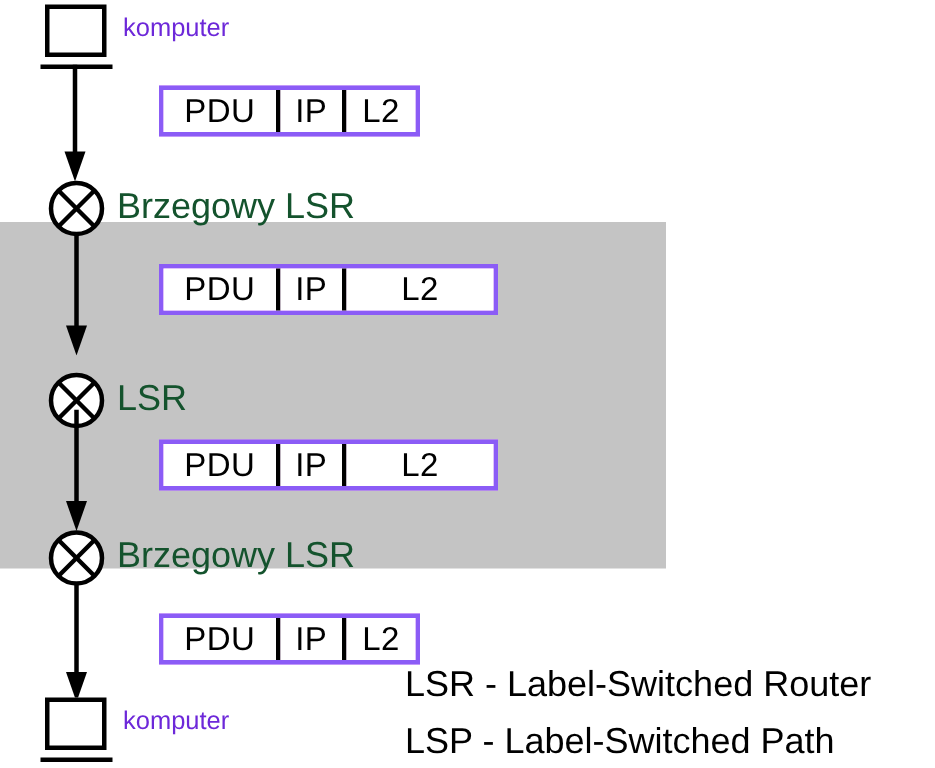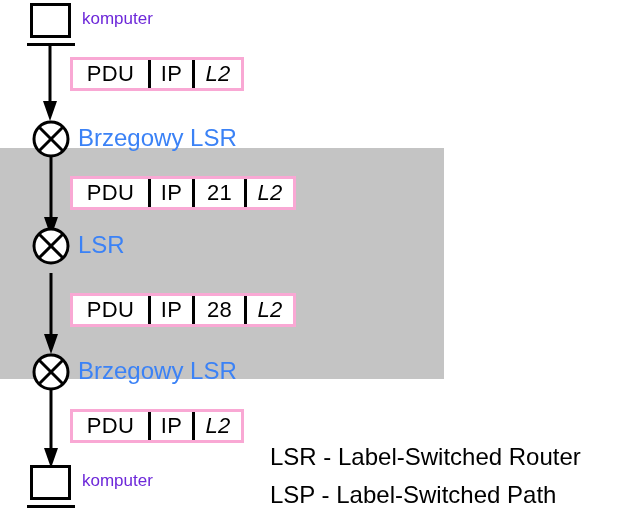--- a/index.html
+++ b/index.html
@@ -40,49 +40,49 @@
     white-space: nowrap;
     color: #6d28d9;
   }
   
   .router {
     position: absolute;
   }
   .router .label {
     position: absolute;
     white-space: nowrap;
-    color: #3b82f6;
+    color: #14532d;
     left: 46px;
   }
   
   .arrow {
     position: absolute;
   }
   
   .frame {
     position: absolute;
     display: flex;
-    border: 3px solid #f9a8d4;
+    border: 3px solid #8b5cf6;
     background: #f0abfc;
     box-sizing: border-box;
+    margin-left: 36px;
   }
   .frame .cell {
     display: flex;
     align-items: center;
     justify-content: center;
     border-right: 3px solid #000;
     box-sizing: border-box;
     color: #000;
     background: #fff;
     font-size: 22px;
     letter-spacing: 0.3px;
   }
   .frame .cell:last-child {
     border-right: none;
-    font-style: italic;
   }
   
   .cloud-label {
     position: absolute;
     font-style: italic;
     font-size: 23px;
     color: #000;
     white-space: nowrap;
   }
   .legend-line {
@@ -130,45 +130,43 @@
   <div class="arrow" style="left:37px; top:157px; width:28px; height:80px;">
     <svg width="28" height="80" viewBox="0 0 28 80">
       <line x1="14" y1="0" x2="14" y2="68" stroke="#000" stroke-width="3"></line>
       <polygon points="14,80 7,60 21,60" fill="#000"></polygon>
     </svg>
   </div>
 
   <div class="frame" style="left:70px; top:176px; width:226px; height:34px;">
     <div class="cell" style="width:78px;">PDU</div>
     <div class="cell" style="width:44px;">IP</div>
-    <div class="cell" style="width:52px;">21</div>
     <div class="cell" style="flex:1;">L2</div>
   </div>
 
-  <div class="router" style="left:32px; top:227px; width:200px; height:38px;">
+  <div class="router" style="left:32px; top:248px; width:200px; height:38px;">
     <svg width="38" height="38" viewBox="0 0 38 38">
       <circle cx="19" cy="19" r="17" fill="#ffffff" stroke="#000" stroke-width="3"></circle>
       <line x1="7" y1="7" x2="31" y2="31" stroke="#000" stroke-width="3"></line>
       <line x1="31" y1="7" x2="7" y2="31" stroke="#000" stroke-width="3"></line>
     </svg>
     <div class="label" style="top:4px; font-size:24px;">LSR</div>
   </div>
 
 
   <div class="arrow" style="left:37px; top:273px; width:28px; height:81px;">
     <svg width="28" height="81" viewBox="0 0 28 81">
       <line x1="14" y1="0" x2="14" y2="69" stroke="#000" stroke-width="3"></line>
       <polygon points="14,81 7,61 21,61" fill="#000"></polygon>
     </svg>
   </div>
 
   <div class="frame" style="left:70px; top:293px; width:226px; height:34px;">
     <div class="cell" style="width:78px;">PDU</div>
     <div class="cell" style="width:44px;">IP</div>
-    <div class="cell" style="width:52px;">28</div>
     <div class="cell" style="flex:1;">L2</div>
   </div>
 
   <div class="router" style="left:32px; top:353px; width:250px; height:38px;">
     <svg width="38" height="38" viewBox="0 0 38 38">
       <circle cx="19" cy="19" r="17" fill="#ffffff" stroke="#000" stroke-width="3"></circle>
       <line x1="7" y1="7" x2="31" y2="31" stroke="#000" stroke-width="3"></line>
       <line x1="31" y1="7" x2="7" y2="31" stroke="#000" stroke-width="3"></line>
     </svg>
     <div class="label" style="top:4px; font-size:24px;">Brzegowy LSR</div>

